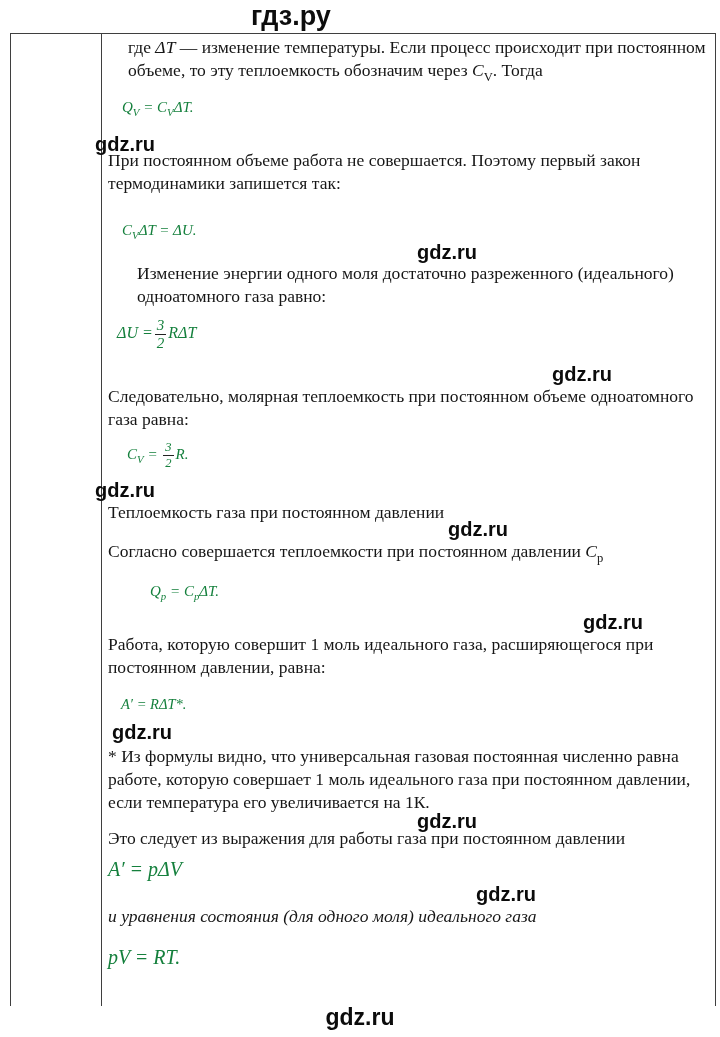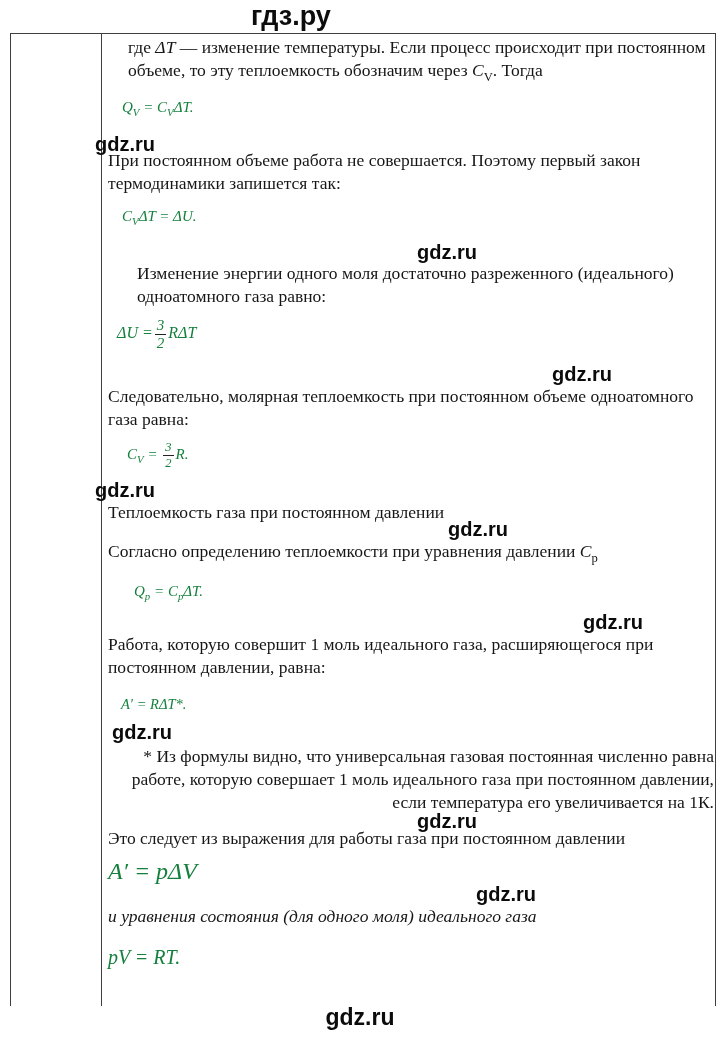--- a/index.html
+++ b/index.html
@@ -43,31 +43,31 @@
   .wm6{left:583px;top:611px;}
   .wm7{left:112px;top:721px;}
   .wm8{left:417px;top:810px;}
   .wm9{left:476px;top:883px;}
   .site-footer{
     position:absolute;top:1004px;left:0;width:720px;text-align:center;
     font-family:"Liberation Sans", sans-serif;font-weight:bold;font-size:23px;color:#0b0b0b;
   }
   
   .p1{top:36px;margin-left:20px;} .p2{top:149px;} .p3{top:262px;margin-left:29px;} .p4{top:385px;}
-  .p5{top:501px;} .p6{top:540px;} .p7{top:633px;} .p8{top:745px;text-align:right;}
+  .p5{top:501px;} .p6{top:540px;} .p7{top:633px;} .p8{top:745px;}
   .p9{top:827px;} .p10{top:905px;font-style:italic;}
   .f1{left:122px;top:99px;font-size:15px;}
-  .f2{left:122px;top:208px;font-size:15px;}
+  .f2{left:122px;top:222px;font-size:15px;}
   .f3{left:117px;top:318px;font-size:16px;}
   .f3 .frac{font-size:15px;}
   .f4{left:127px;top:441px;font-size:15px;}
   .f4 .frac{font-size:12.5px;}
-  .f5{left:134px;top:583px;font-size:15px;}
+  .f5{left:150px;top:583px;font-size:15px;}
   .f6{left:121px;top:696px;font-size:14.5px;}
-  .f7{left:108px;top:858px;font-size:24px;}
+  .f7{left:108px;top:858px;font-size:20px;}
   .f8{left:108px;top:946px;font-size:20px;}
 </style>
 </head>
 <body>
 
 <div class="site-header">гдз.ру</div>
 
 <div class="table-frame">
   <div class="col-divider"></div>
 </div>
@@ -93,21 +93,21 @@
 <div class="para p4">Следовательно, молярная теплоемкость при постоянном объеме одноатомного газа равна:</div>
 
 <div class="formula f4"><span>C</span><sub>V</sub><span> = </span><span class="frac"><span class="num">3</span><span class="den">2</span></span><span>R.</span></div>
 
 <div class="watermark wm4">gdz.ru</div>
 
 <div class="para p5">Теплоемкость газа при постоянном давлении</div>
 
 <div class="watermark wm5">gdz.ru</div>
 
-<div class="para p6"><span>Согласно определению теплоемкости при уравнения давлении </span><span class="var">C</span><sub>p</sub></div>
+<div class="para p6"><span>Согласно совершается теплоемкости при постоянном давлении </span><span class="var">C</span><sub>p</sub></div>
 
 <div class="formula f5"><span>Q</span><sub>p</sub><span> = </span><span>C</span><sub>p</sub><span>ΔT.</span></div>
 
 <div class="watermark wm6">gdz.ru</div>
 
 <div class="para p7">Работа, которую совершит 1 моль идеального газа, расширяющегося при постоянном давлении, равна:</div>
 
 <div class="formula f6">A′ = RΔT*.</div>
 
 <div class="watermark wm7">gdz.ru</div>

